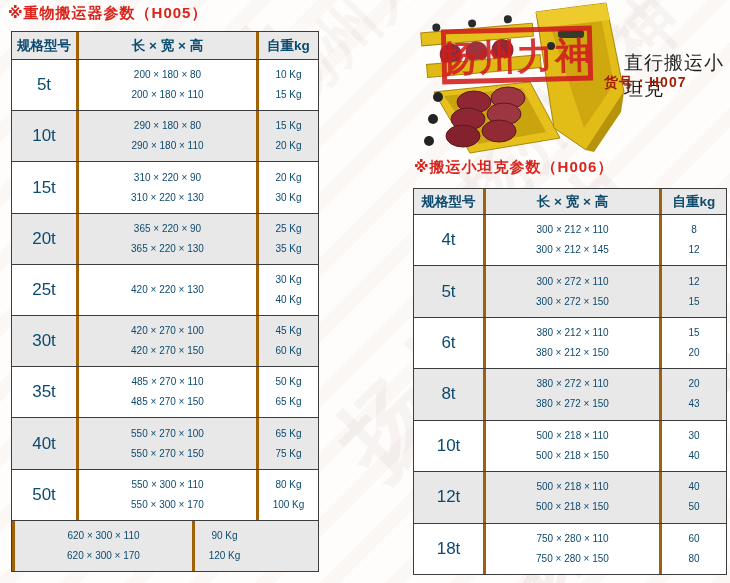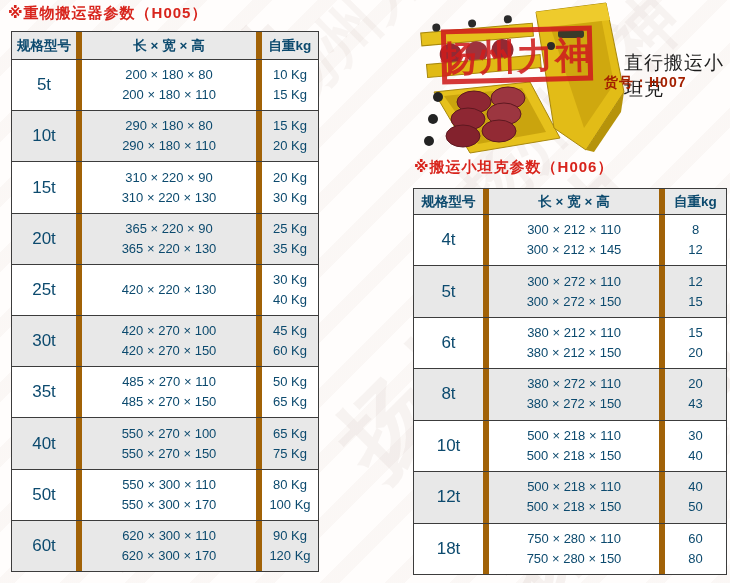--- a/index.html
+++ b/index.html
@@ -57,22 +57,22 @@
   .trow{display:flex;flex:1;border-top:1px solid #3c3c3c;background:#ffffff;}
   .trow.alt{background:#e8e8e8;}
 
   .left-table .col-model{width:64px;}
   .left-table .col-dims{width:180px;}
   .left-table .col-weight{width:62px;}
   .right-table .col-model{width:69px;}
   .right-table .col-dims{width:176px;}
   .right-table .col-weight{width:67px;}
 
-  .col-dims,.col-weight{border-left:6px solid #a16207;}
-  .td{font-size:13px;}
+  .col-dims,.col-weight{border-left:3px solid #a16207;}
+  .td{font-size:10px;}
   .td.col-model{font-size:17px;}
   .td.col-dims,.td.col-weight{flex-direction:column;justify-content:center;}
   .td.col-dims div,.td.col-weight div{line-height:20px;}
 
   
   .product-figure{
     position:absolute;left:408px;top:0;width:228px;height:158px;z-index:2;
   }
   .caption{
     position:absolute;left:624px;top:50px;z-index:3;
@@ -208,21 +208,20 @@
             <div>550 × 300 × 110</div>
             <div>550 × 300 × 170</div>
           </div>
           <div class="td col-weight">
             <div>80 Kg</div>
             <div>100 Kg</div>
           </div>
         </div>
 
         <div class="trow alt">
-          <div class="td col-model">60t</div>
           <div class="td col-dims">
             <div>620 × 300 × 110</div>
             <div>620 × 300 × 170</div>
           </div>
           <div class="td col-weight">
             <div>90 Kg</div>
             <div>120 Kg</div>
           </div>
         </div>
       </div>

